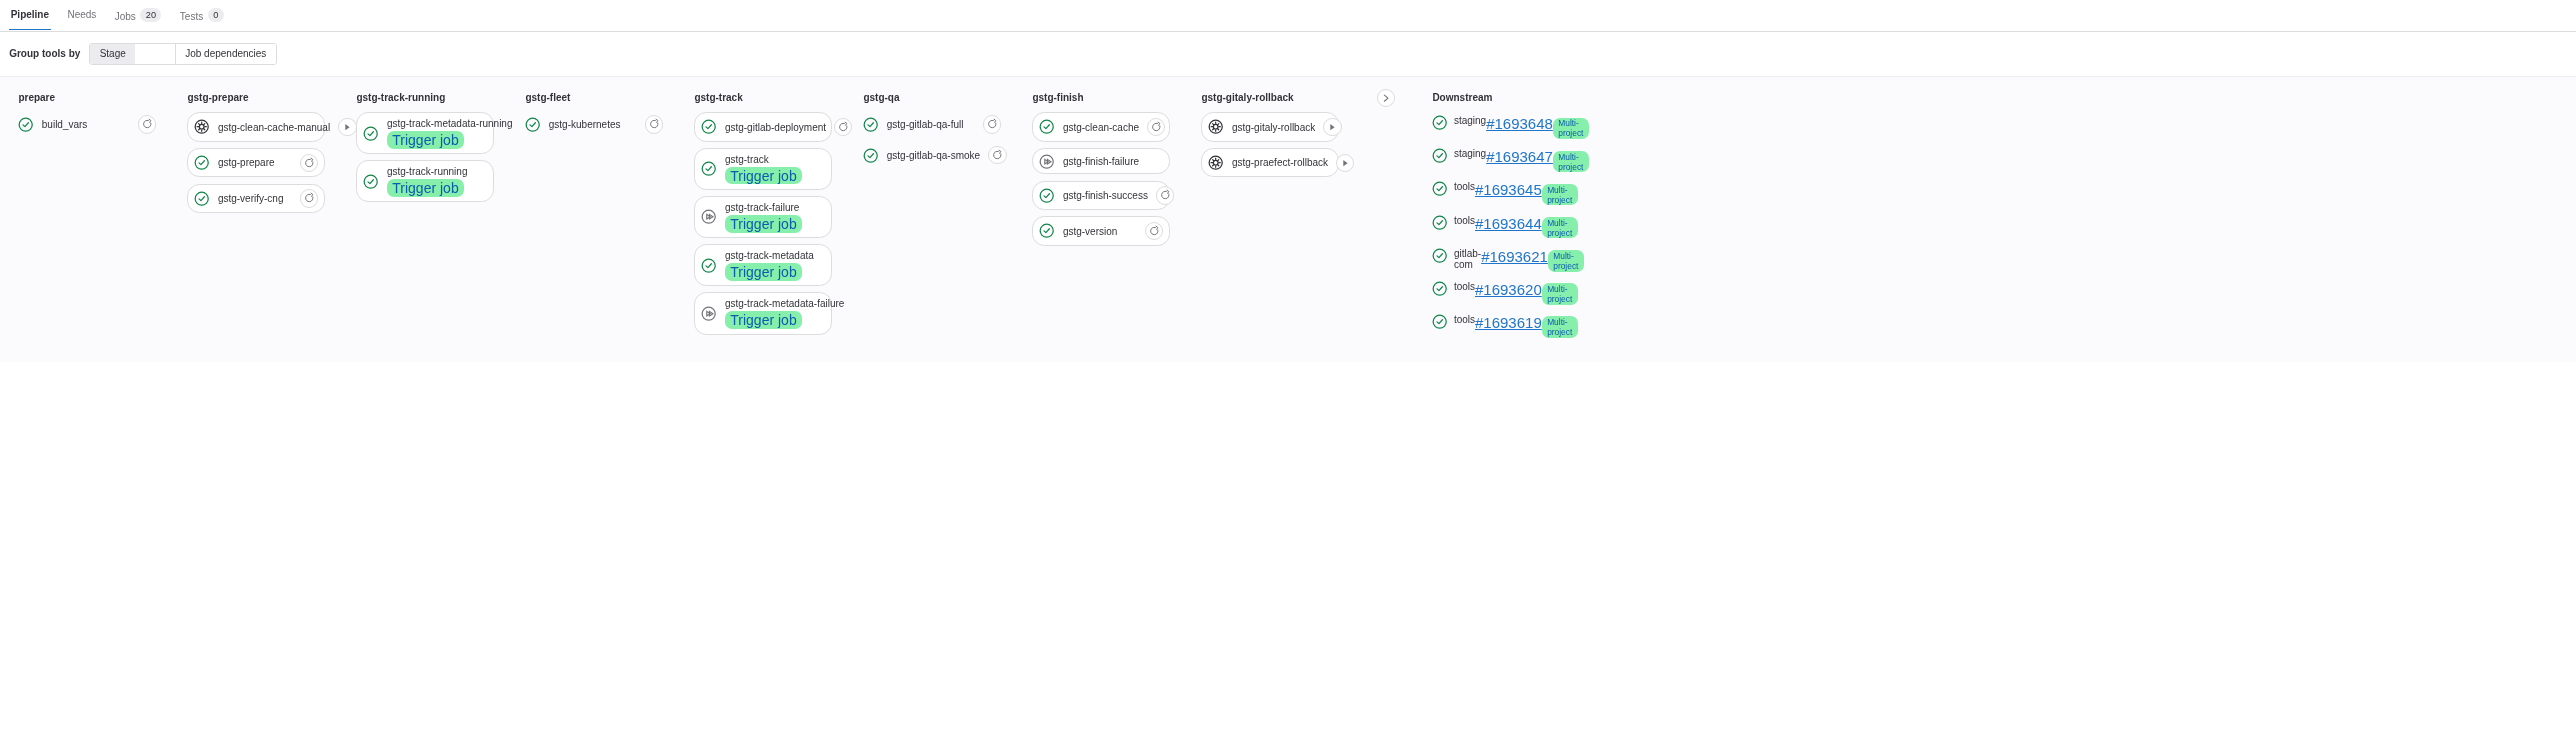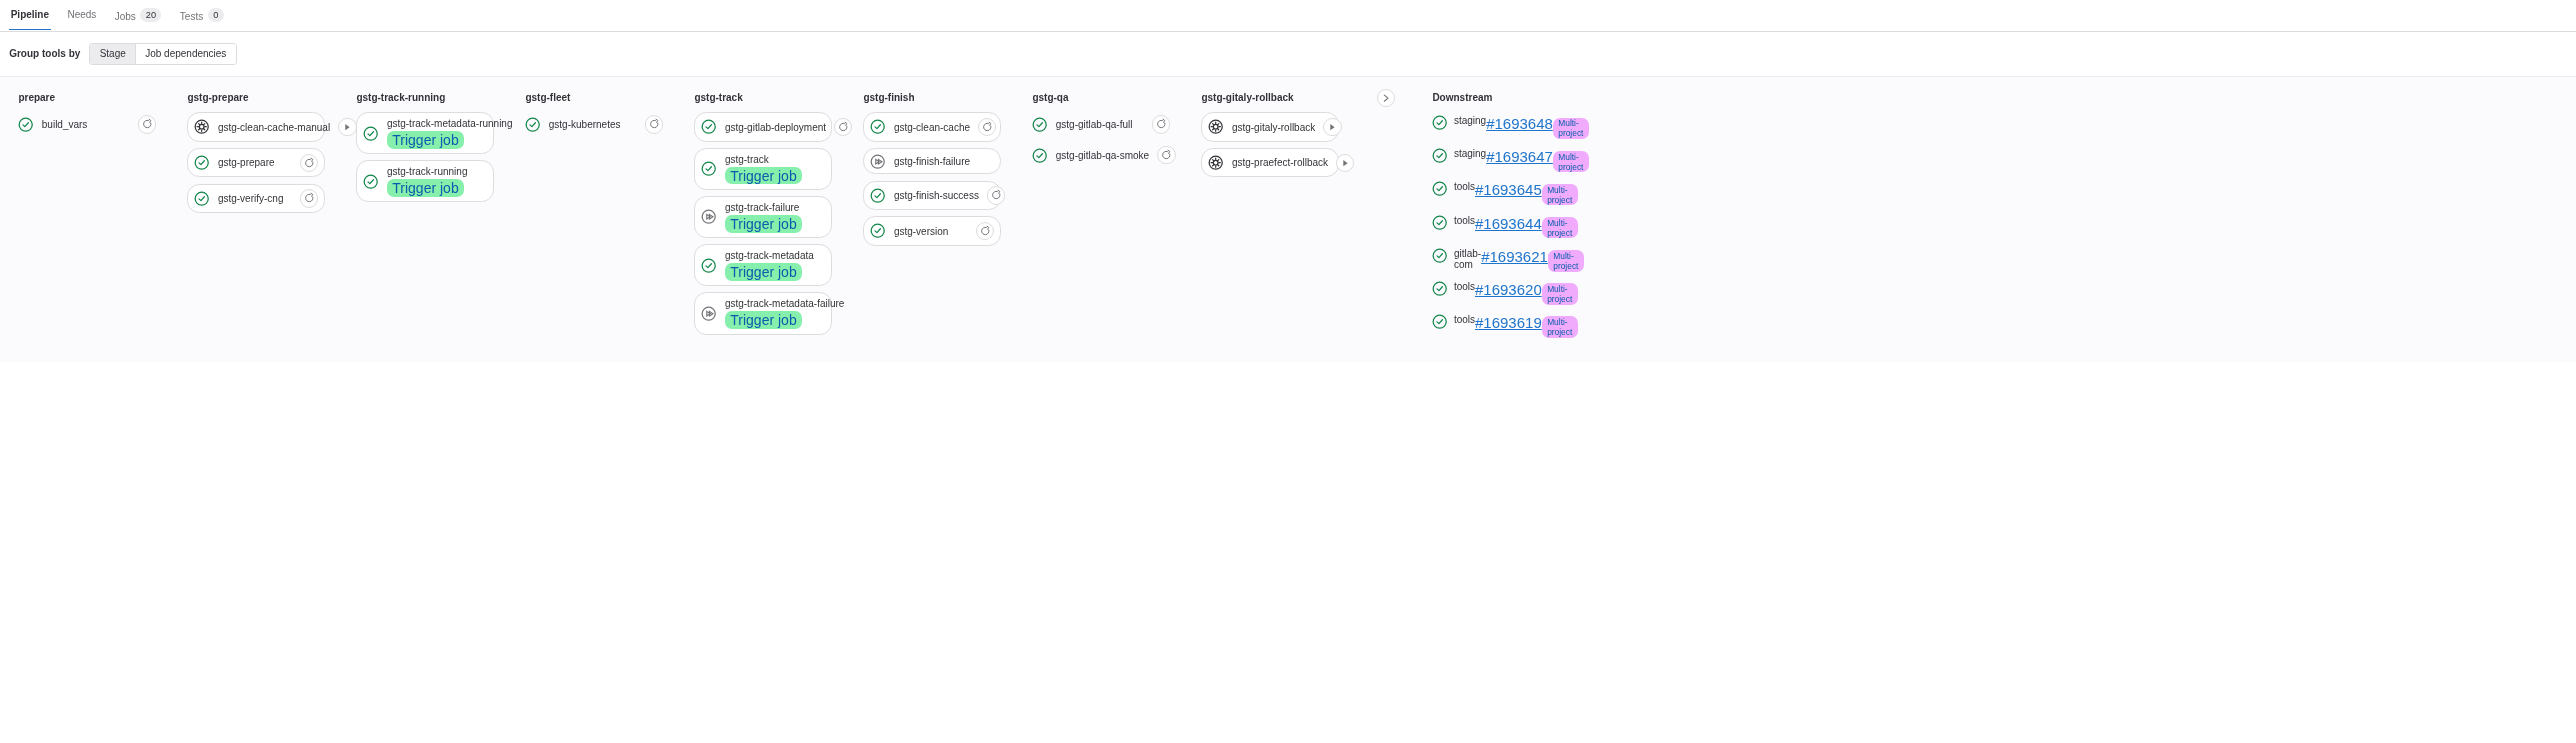--- a/index.html
+++ b/index.html
@@ -6,33 +6,33 @@
   body { font-family: -apple-system, BlinkMacSystemFont, "Segoe UI", Helvetica, Arial, sans-serif; font-size: 10px; color: #333238; background: #fff; }
   .tabs { display: flex; align-items: center; gap: 15.4px; padding: 0 9.2px; border-bottom: 0.8px solid #dcdcde; }
   .tab { padding: 7.7px 1.5px 9.2px; cursor: pointer; color: #737278; position: relative; display: flex; align-items: flex-end; gap: 4.6px; }
   .tab.active { color: #333238; font-weight: 600; }
   .tab.active::after { content:""; position:absolute; left:0; right:0; bottom:-0.8px; height:1.5px; background:#1f75cb; }
   .badge { background:#ececef; color:#333238; border-radius: 7.7px; padding: 0 5.4px; font-size:9.2px; line-height:14px; }
   .toolbar { display:flex; align-items:center; gap:9.2px; padding: 10.8px 9.2px 10.8px; }
   .toolbar-label { font-weight:600; }
   .seg { display:flex; border:0.8px solid #dcdcde; border-radius:3.1px; overflow:hidden; }
   .seg button { background:#fff; border:none; padding:4.6px 9.2px; font-size:10px; cursor:pointer; color:#333238; }
-  .seg button + button { border-left:0.8px solid #dcdcde; }
+  .seg button + button { border-left:0.8px solid #dcdcde;margin-left:40px; }
   .seg button.active { background:#ececef; }
   .pipeline-wrap { background:#fbfafd; border-top:0.8px solid #ececef; padding: 12.3px 0 18.4px; overflow-x:auto; }
   .cols { display:flex; gap: 31px; padding: 0 18.4px; align-items: flex-start; }
   .col { min-width: 138px; flex: 0 0 138px; }
   .col.headeronly { min-width: 31px; flex: 0 0 31px; display:flex; align-items:center; justify-content:center; }
   .col-title { font-weight:600; padding: 3.1px 0 9.2px; white-space:nowrap; }
   .job { background:#fff; border:0.8px solid #dcdcde; border-radius: 12.3px; padding: 4.6px 6.1px 4.6px 6.1px; display:flex; align-items:center; gap:8px; margin-bottom:6.1px; position:relative; }
   .job.inline { border:none; background:transparent; padding: 3.1px 0; }
   .job .label { flex:1; white-space:nowrap; font-size:10px; }
   .job .sub { display:block; }
   .trigger-pill { display:inline-block; margin-top:2.3px; background:#86efac; color:#0b5cad; font-size:14px; padding:0.8px 5.4px; border-radius: 7px; }
-  .multi-pill { display:inline-block; margin-top:2.3px; background:#f0abfc; color:#0b5cad; font-size:8.4px; padding:0.8px 5.4px; border-radius: 7px; }
+  .multi-pill { display:inline-block; margin-top:2.3px; background:#86efac; color:#0b5cad; font-size:8.4px; padding:0.8px 5.4px; border-radius: 7px; }
   .link { color:#1f75cb; font-size:15px;text-decoration:underline; }
   .icon-btn { width:18.4px; height:18.4px; border:0.8px solid #dcdcde; background:#fff; border-radius:50%; display:flex; align-items:center; justify-content:center; cursor:pointer; flex-shrink:0; }
   .status-icon { width:15.4px; height:15.4px; display:flex; align-items:center; justify-content:center; flex-shrink:0; }
   .ds-item { display:flex; gap:6.1px; align-items:flex-start; padding: 3.1px 0 6.1px; }
   .ds-text { display:flex; flex-direction:row; }
   svg { display:block; }
 </style>
 </head>
 <body>
 
@@ -227,70 +227,20 @@
         <div class="job">
           <span class="status-icon">
             <svg width="15.4" height="15.4" viewBox="0 0 20 20">
               <use href="#i-skipped"></use>
             </svg>
           </span>
           <span class="label"><span>gstg-track-metadata-failure</span><span class="sub"><span class="trigger-pill">Trigger job</span></span></span>
         </div>
       </div>
       <div class="col">
-        <div class="col-title">gstg-finish</div>
-        <div class="job">
-          <span class="status-icon">
-            <svg width="15.4" height="15.4" viewBox="0 0 20 20">
-              <use href="#i-passed"></use>
-            </svg>
-          </span>
-          <span class="label">gstg-clean-cache</span>
-          <span class="icon-btn">
-            <svg width="12.3" height="12.3" viewBox="0 0 20 20">
-              <use href="#i-retry"></use>
-            </svg>
-          </span>
-        </div>
-        <div class="job">
-          <span class="status-icon">
-            <svg width="15.4" height="15.4" viewBox="0 0 20 20">
-              <use href="#i-skipped"></use>
-            </svg>
-          </span>
-          <span class="label">gstg-finish-failure</span>
-        </div>
-        <div class="job">
-          <span class="status-icon">
-            <svg width="15.4" height="15.4" viewBox="0 0 20 20">
-              <use href="#i-passed"></use>
-            </svg>
-          </span>
-          <span class="label">gstg-finish-success</span>
-          <span class="icon-btn">
-            <svg width="12.3" height="12.3" viewBox="0 0 20 20">
-              <use href="#i-retry"></use>
-            </svg>
-          </span>
-        </div>
-        <div class="job">
-          <span class="status-icon">
-            <svg width="15.4" height="15.4" viewBox="0 0 20 20">
-              <use href="#i-passed"></use>
-            </svg>
-          </span>
-          <span class="label">gstg-version</span>
-          <span class="icon-btn">
-            <svg width="12.3" height="12.3" viewBox="0 0 20 20">
-              <use href="#i-retry"></use>
-            </svg>
-          </span>
-        </div>
-      </div>
-      <div class="col">
         <div class="col-title">gstg-qa</div>
         <div class="job inline">
           <span class="status-icon">
             <svg width="15.4" height="15.4" viewBox="0 0 20 20">
               <use href="#i-passed"></use>
             </svg>
           </span>
           <span class="label">gstg-gitlab-qa-full</span>
           <span class="icon-btn">
             <svg width="12.3" height="12.3" viewBox="0 0 20 20">
@@ -298,20 +248,70 @@
             </svg>
           </span>
         </div>
         <div class="job inline">
           <span class="status-icon">
             <svg width="15.4" height="15.4" viewBox="0 0 20 20">
               <use href="#i-passed"></use>
             </svg>
           </span>
           <span class="label">gstg-gitlab-qa-smoke</span>
+          <span class="icon-btn">
+            <svg width="12.3" height="12.3" viewBox="0 0 20 20">
+              <use href="#i-retry"></use>
+            </svg>
+          </span>
+        </div>
+      </div>
+      <div class="col">
+        <div class="col-title">gstg-finish</div>
+        <div class="job">
+          <span class="status-icon">
+            <svg width="15.4" height="15.4" viewBox="0 0 20 20">
+              <use href="#i-passed"></use>
+            </svg>
+          </span>
+          <span class="label">gstg-clean-cache</span>
+          <span class="icon-btn">
+            <svg width="12.3" height="12.3" viewBox="0 0 20 20">
+              <use href="#i-retry"></use>
+            </svg>
+          </span>
+        </div>
+        <div class="job">
+          <span class="status-icon">
+            <svg width="15.4" height="15.4" viewBox="0 0 20 20">
+              <use href="#i-skipped"></use>
+            </svg>
+          </span>
+          <span class="label">gstg-finish-failure</span>
+        </div>
+        <div class="job">
+          <span class="status-icon">
+            <svg width="15.4" height="15.4" viewBox="0 0 20 20">
+              <use href="#i-passed"></use>
+            </svg>
+          </span>
+          <span class="label">gstg-finish-success</span>
+          <span class="icon-btn">
+            <svg width="12.3" height="12.3" viewBox="0 0 20 20">
+              <use href="#i-retry"></use>
+            </svg>
+          </span>
+        </div>
+        <div class="job">
+          <span class="status-icon">
+            <svg width="15.4" height="15.4" viewBox="0 0 20 20">
+              <use href="#i-passed"></use>
+            </svg>
+          </span>
+          <span class="label">gstg-version</span>
           <span class="icon-btn">
             <svg width="12.3" height="12.3" viewBox="0 0 20 20">
               <use href="#i-retry"></use>
             </svg>
           </span>
         </div>
       </div>
       <div class="col">
         <div class="col-title">gstg-gitaly-rollback</div>
         <div class="job">

